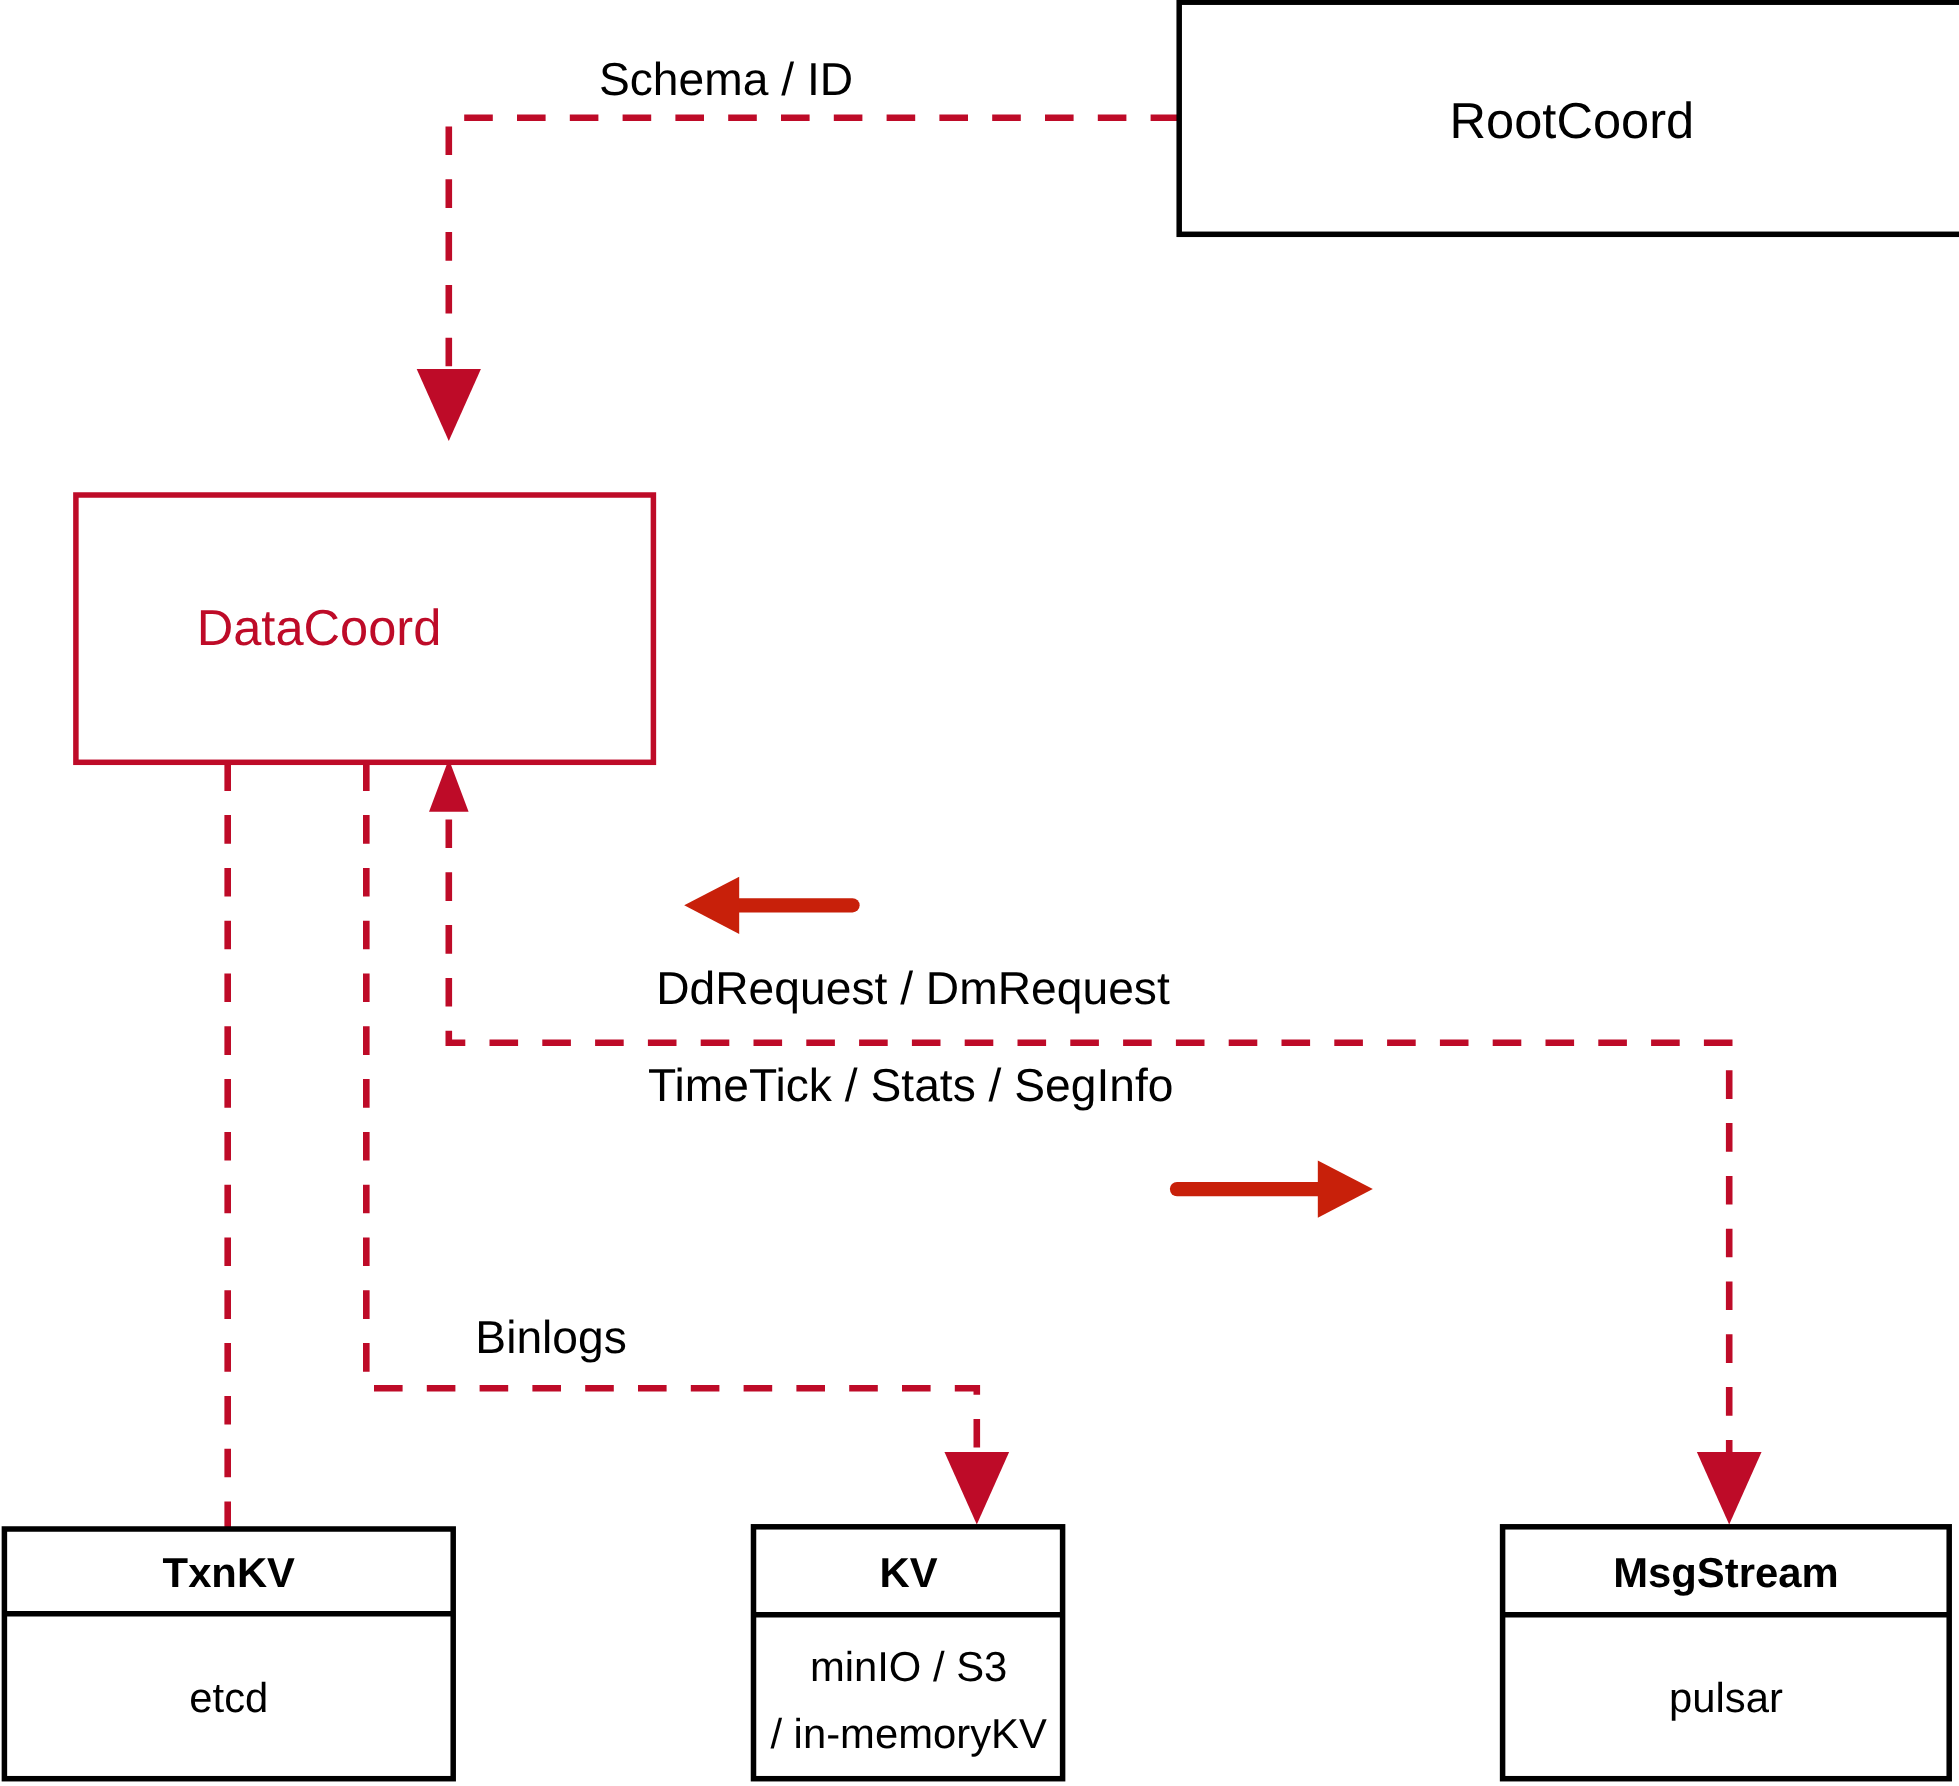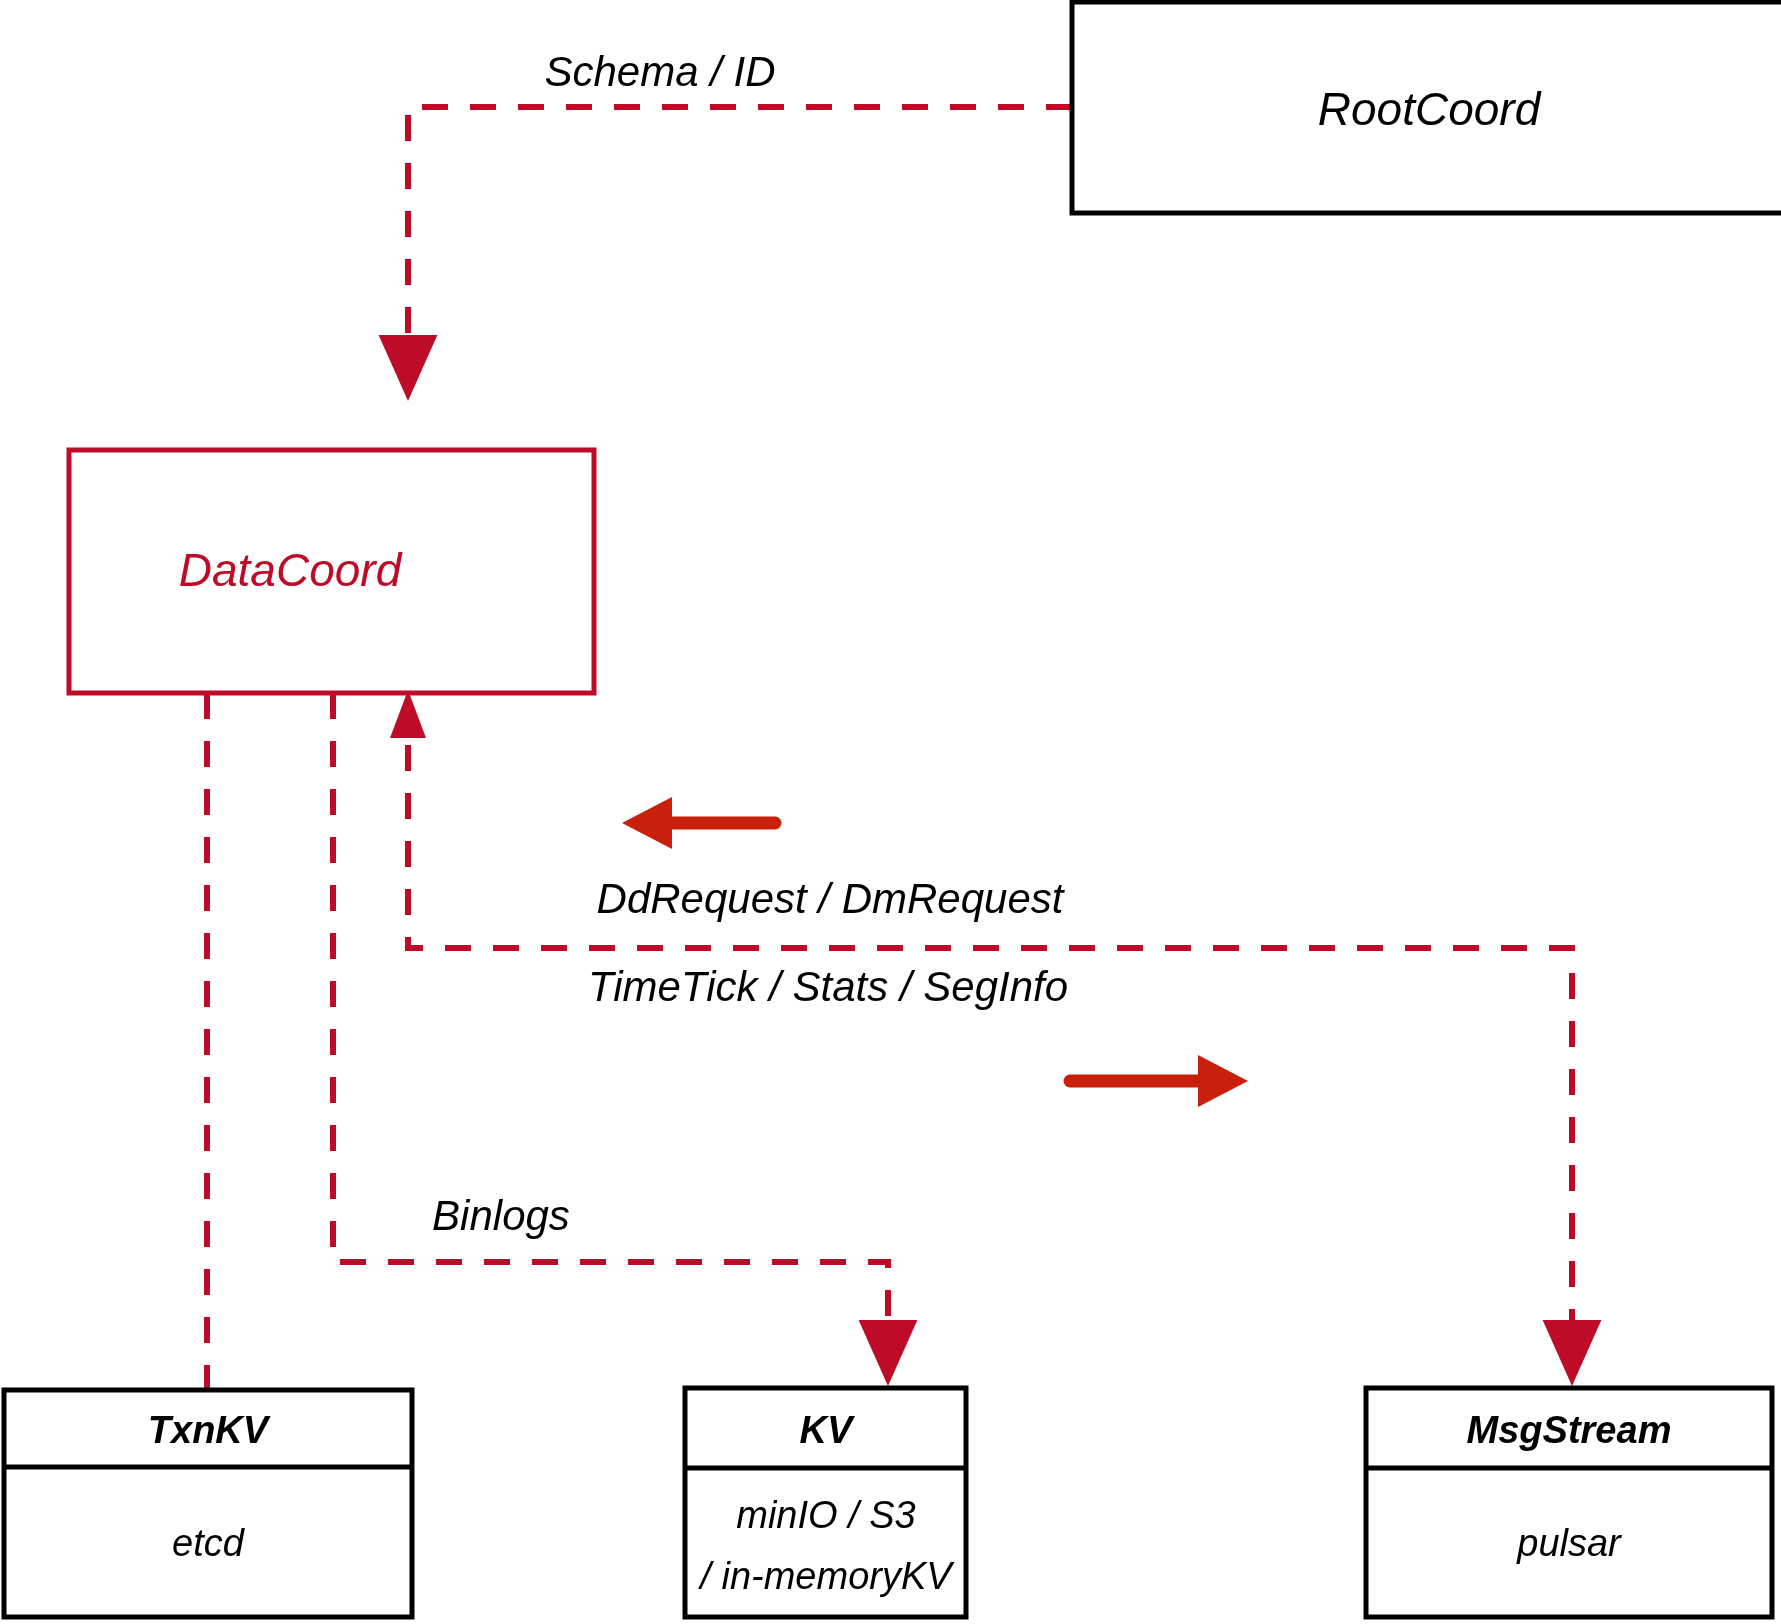--- a/index.html
+++ b/index.html
@@ -9,21 +9,20 @@
   }
   body {
     font-family: "Liberation Sans", sans-serif;
   }
   #diagram-root {
     position: relative;
     width: 1781px;
     height: 1624px;
     background: #ffffff;
     overflow: hidden;
-    font-style: italic;
   }
   svg.canvas {
     position: absolute;
     left: 0;
     top: 0;
     width: 1781px;
     height: 1624px;
   }
   .node-label {
     font-family: "Liberation Sans", sans-serif;

